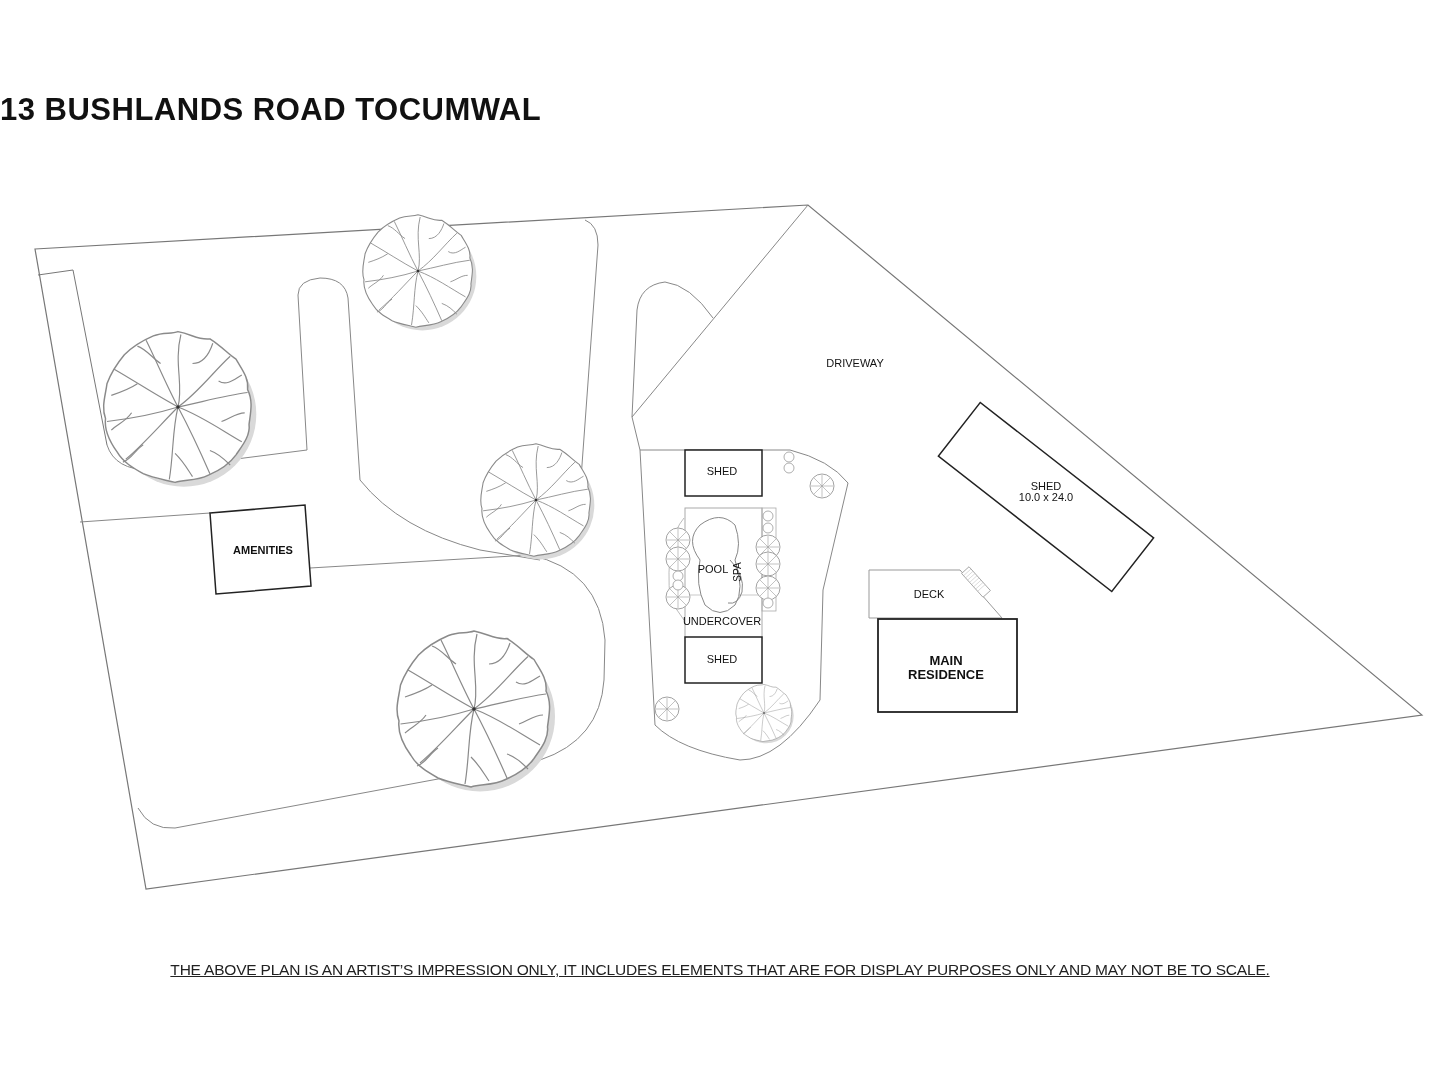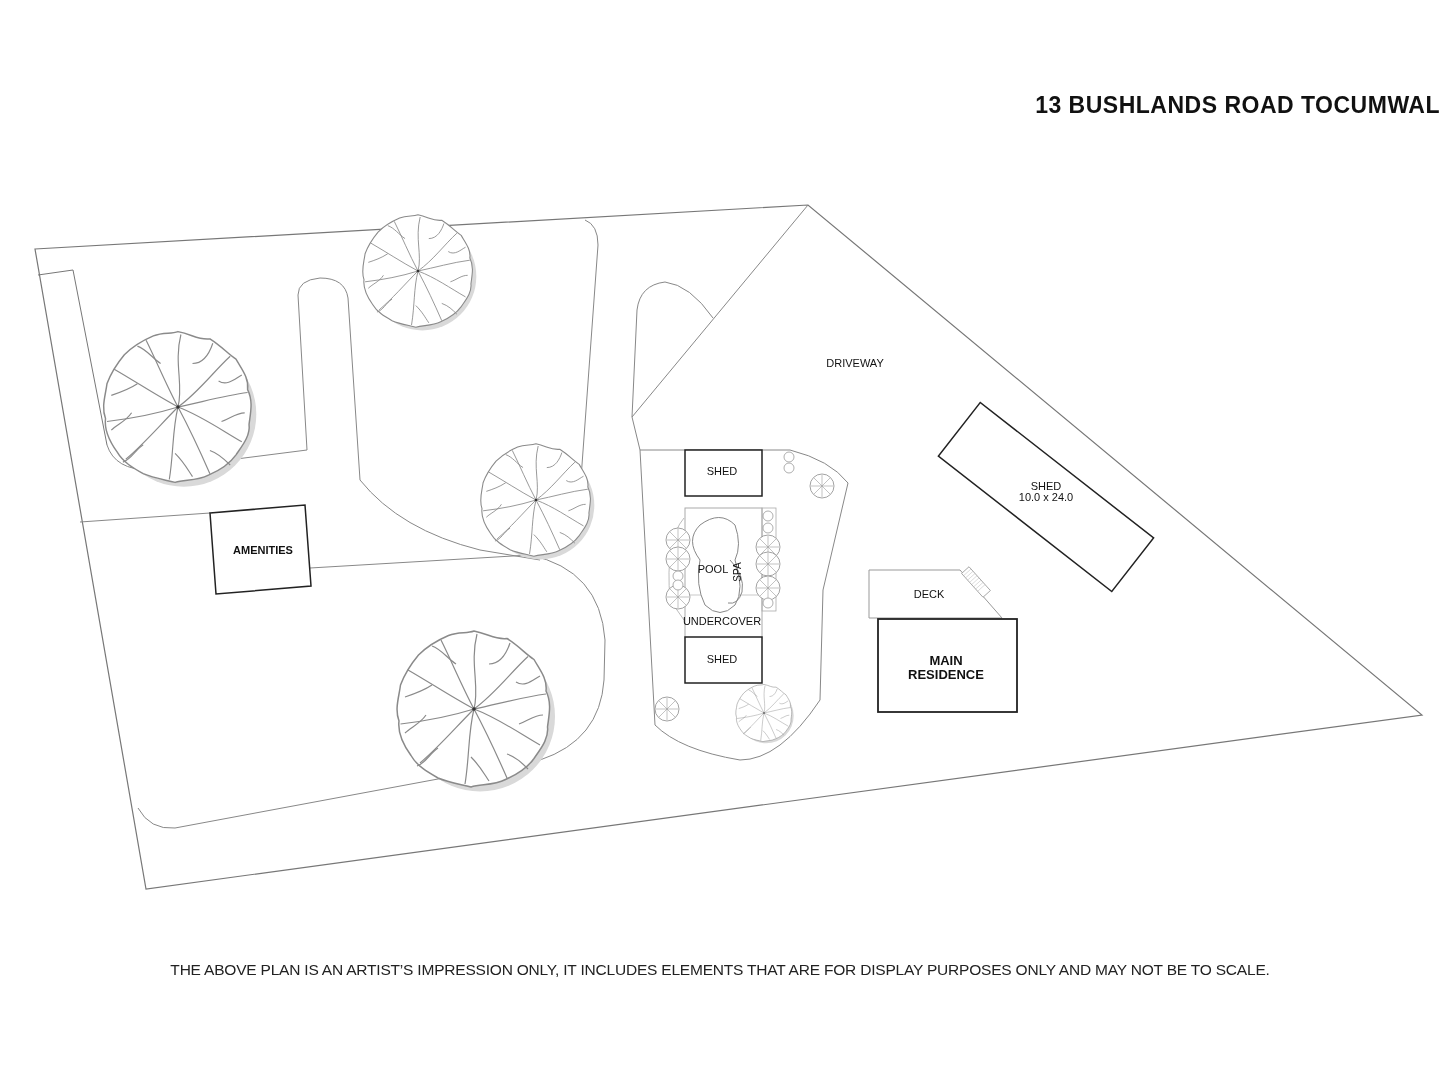--- a/index.html
+++ b/index.html
@@ -1,20 +1,20 @@
 <!DOCTYPE html>
 <html><head>
 <meta charset="utf-8">
 <style>
   html, body { margin: 0; padding: 0; background: #ffffff; }
   body { width: 1440px; height: 1080px; position: relative; overflow: hidden; font-family: "Liberation Sans", "DejaVu Sans", sans-serif; color: #111; }
-  .title { position: absolute; left: 0; top: 92px; width: 1440px; text-align: right; font-size: 23px; font-weight: bold; letter-spacing: 0.5px; color: #111; }
+  .title { position: absolute; left: 0; top: 92px; width: 1440px; text-align: left; font-size: 31px; font-weight: bold; letter-spacing: 0.5px; color: #111; }
   .plan { position: absolute; left: 0; top: 0; width: 1440px; height: 1080px; }
   .disclaimer { position: absolute; left: 0; top: 961px; width: 1440px; text-align: center; font-size: 15.5px; line-height: 17px; color: #222; letter-spacing: -0.2px; }
-  .disclaimer div { white-space: nowrap; }
+  .disclaimer div { white-space: nowrap; text-decoration: underline; }
   svg text { font-family: "Liberation Sans", "DejaVu Sans", sans-serif; fill: #111; }
 </style>
 </head>
 <body>
 
 <div class="title">13 BUSHLANDS ROAD TOCUMWAL</div>
 
 <svg class="plan" viewBox="0 0 1440 1080" xmlns="http://www.w3.org/2000/svg">
   <defs>
     <g id="tree">

